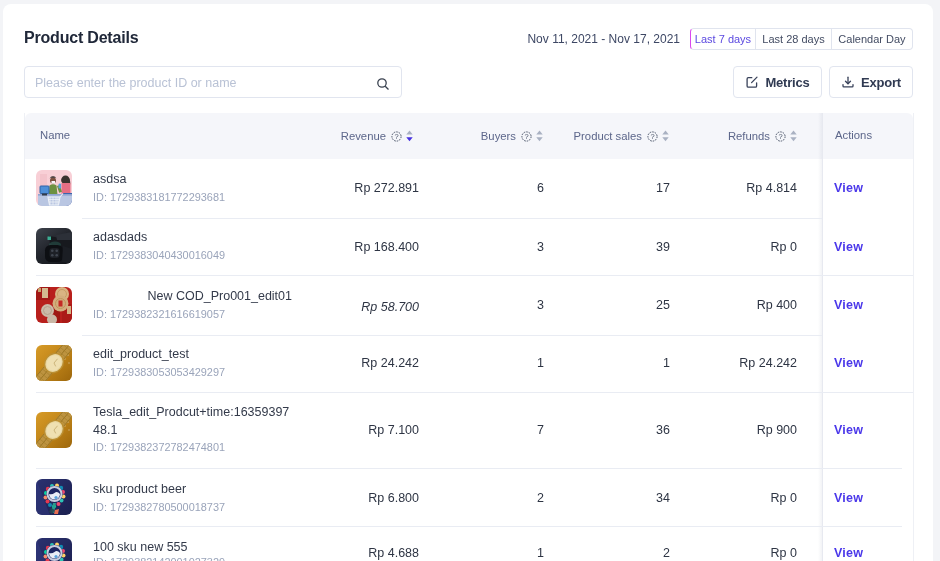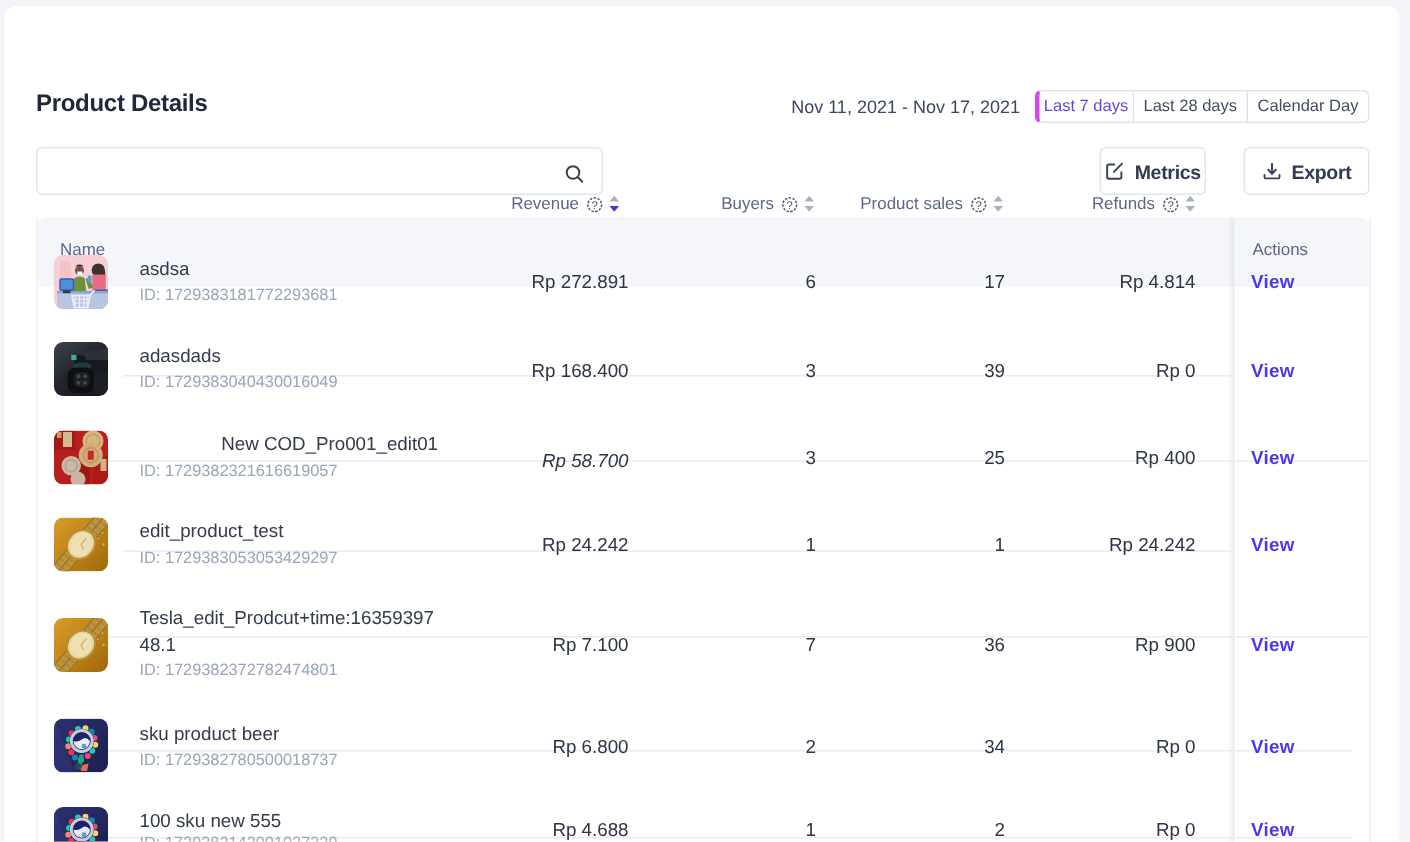--- a/index.html
+++ b/index.html
@@ -1,24 +1,24 @@
 <!DOCTYPE html>
 <html><head>
 <meta charset="utf-8">
 <style>
   * { margin:0; padding:0; box-sizing:border-box; }
   html,body { width:940px; height:561px; overflow:hidden; }
   body { background:#f3f4f7; font-family:"Liberation Sans", sans-serif; position:relative; }
   .card { position:absolute; left:3px; top:4px; width:930px; height:557px; background:#fff; border-radius:8px 8px 0 0; }
-  .abs { position:absolute;margin-top:32px; }
+  .abs { position:absolute; }
   .title { left:24px; top:29px; font-size:16px; font-weight:bold; color:#202839; letter-spacing:-0.2px; }
   .daterange { top:32px; right:260px; font-size:12px; color:#3d4764; }
   .segs { left:690px; top:28px; height:22px; display:flex; }
   .seg { height:22px; background:#fff; border:1px solid #e0e4ee; border-left:none; display:flex; align-items:center; justify-content:center; font-size:11px; color:#434c63; }
-  .seg:first-child { border-left:3px solid #d946ef; border-radius:4px 0 0 4px; }
+  .seg:first-child { border-left:1px solid #d946ef; border-radius:4px 0 0 4px; }
   .seg:last-child { border-radius:0 4px 4px 0; }
   .seg.active { color:#5b49e0; }
   .search { left:24px; top:66px; width:378px; height:32px; border:1px solid #e1e5ef; border-radius:4px; background:#fff; }
   .search .ph { position:absolute; left:10px; top:9px; font-size:12.5px; color:#b9c2d5; }
   .btn { top:66px; height:32px; border:1px solid #e1e5ef; border-radius:4px; background:#fff; display:flex; align-items:center; justify-content:center; font-size:13px; font-weight:bold; color:#303a52; letter-spacing:-0.2px; }
   .btn svg { margin-right:6px; }
   
   .tablewrap { left:24px; top:113px; width:890px; height:448px; border-left:1px solid #eef0f5; border-right:1px solid #eef0f5; }
   .thead { position:absolute; left:0; top:0; width:100%; height:46px; background:#f5f6fa; border-radius:6px 6px 0 0; }
   .th { position:absolute; font-size:11.3px; color:#5c668a; top:16px; }
@@ -36,26 +36,27 @@
 <body>
   <div class="card"></div>
   <div class="abs title">Product Details</div>
   <div class="abs daterange">Nov 11, 2021 - Nov 17, 2021</div>
   <div class="abs segs">
     <div class="seg active" style="width:66px;">Last 7 days</div>
     <div class="seg" style="width:76px;">Last 28 days</div>
     <div class="seg" style="width:81px;">Calendar Day</div>
   </div>
   <div class="abs search">
+    <span class="ph">Please enter the product ID or name</span>
     <svg style="position:absolute;right:11px;top:10px;" width="14" height="14" viewBox="0 0 14 14" fill="none" stroke="#39414f" stroke-width="1.3">
       <circle cx="6" cy="6" r="4.2"></circle>
       <line x1="9.2" y1="9.2" x2="12.5" y2="12.5"></line>
     </svg>
   </div>
-  <div class="abs btn" style="left:733px; width:71px;">
+  <div class="abs btn" style="left:733px; width:89px;">
     <svg width="14" height="14" viewBox="0 0 14 14" fill="none" stroke="#39425a" stroke-width="1.3" stroke-linecap="round" stroke-linejoin="round">
       <path d="M11.6 7.8 V11 a1.2 1.2 0 0 1 -1.2 1.2 H3.3 A1.2 1.2 0 0 1 2.1 11 V3.9 a1.2 1.2 0 0 1 1.2 -1.2 H6.8"></path>
       <path d="M6.6 7.6 L12 2.1"></path>
     </svg>
     <span>Metrics</span>
   </div>
   <div class="abs btn" style="left:829px; width:84px;">
     <svg width="14" height="14" viewBox="0 0 14 14" fill="none" stroke="#39425a" stroke-width="1.3" stroke-linecap="round" stroke-linejoin="round">
       <path d="M7 2.2 V8.6"></path>
       <path d="M4.5 6.2 L7 8.8 L9.5 6.2"></path>

